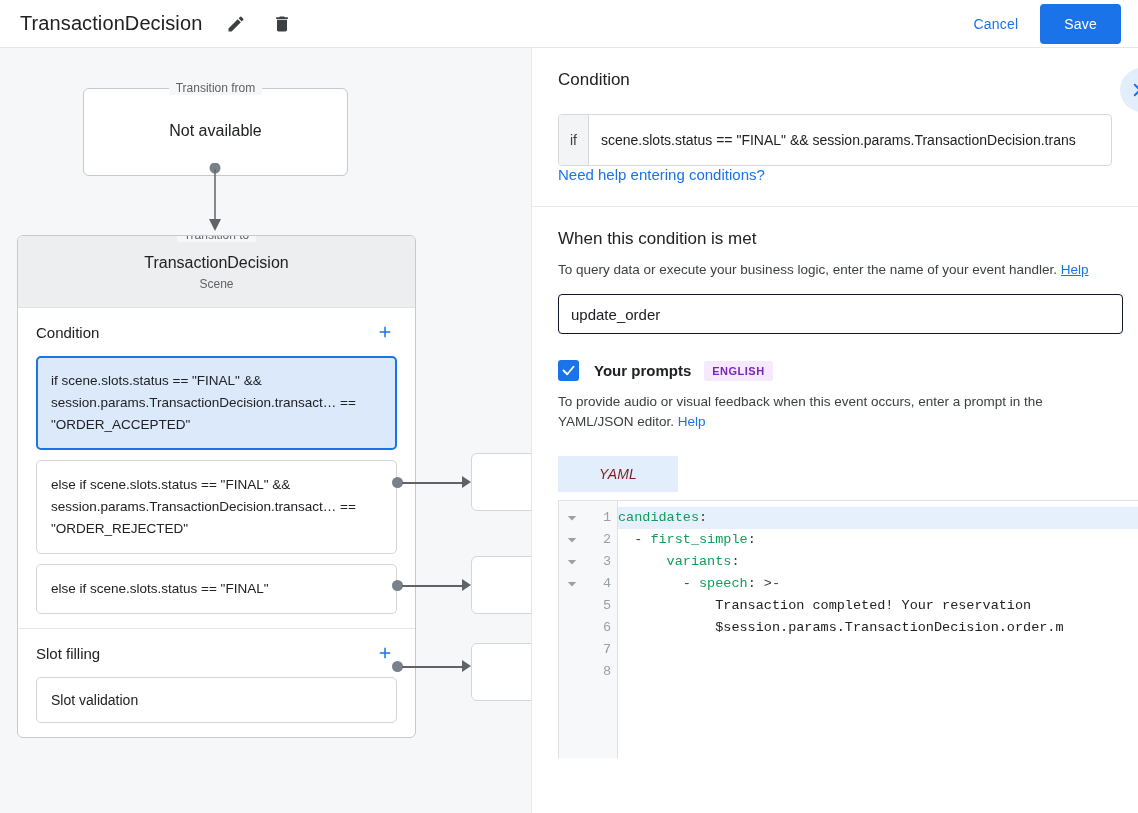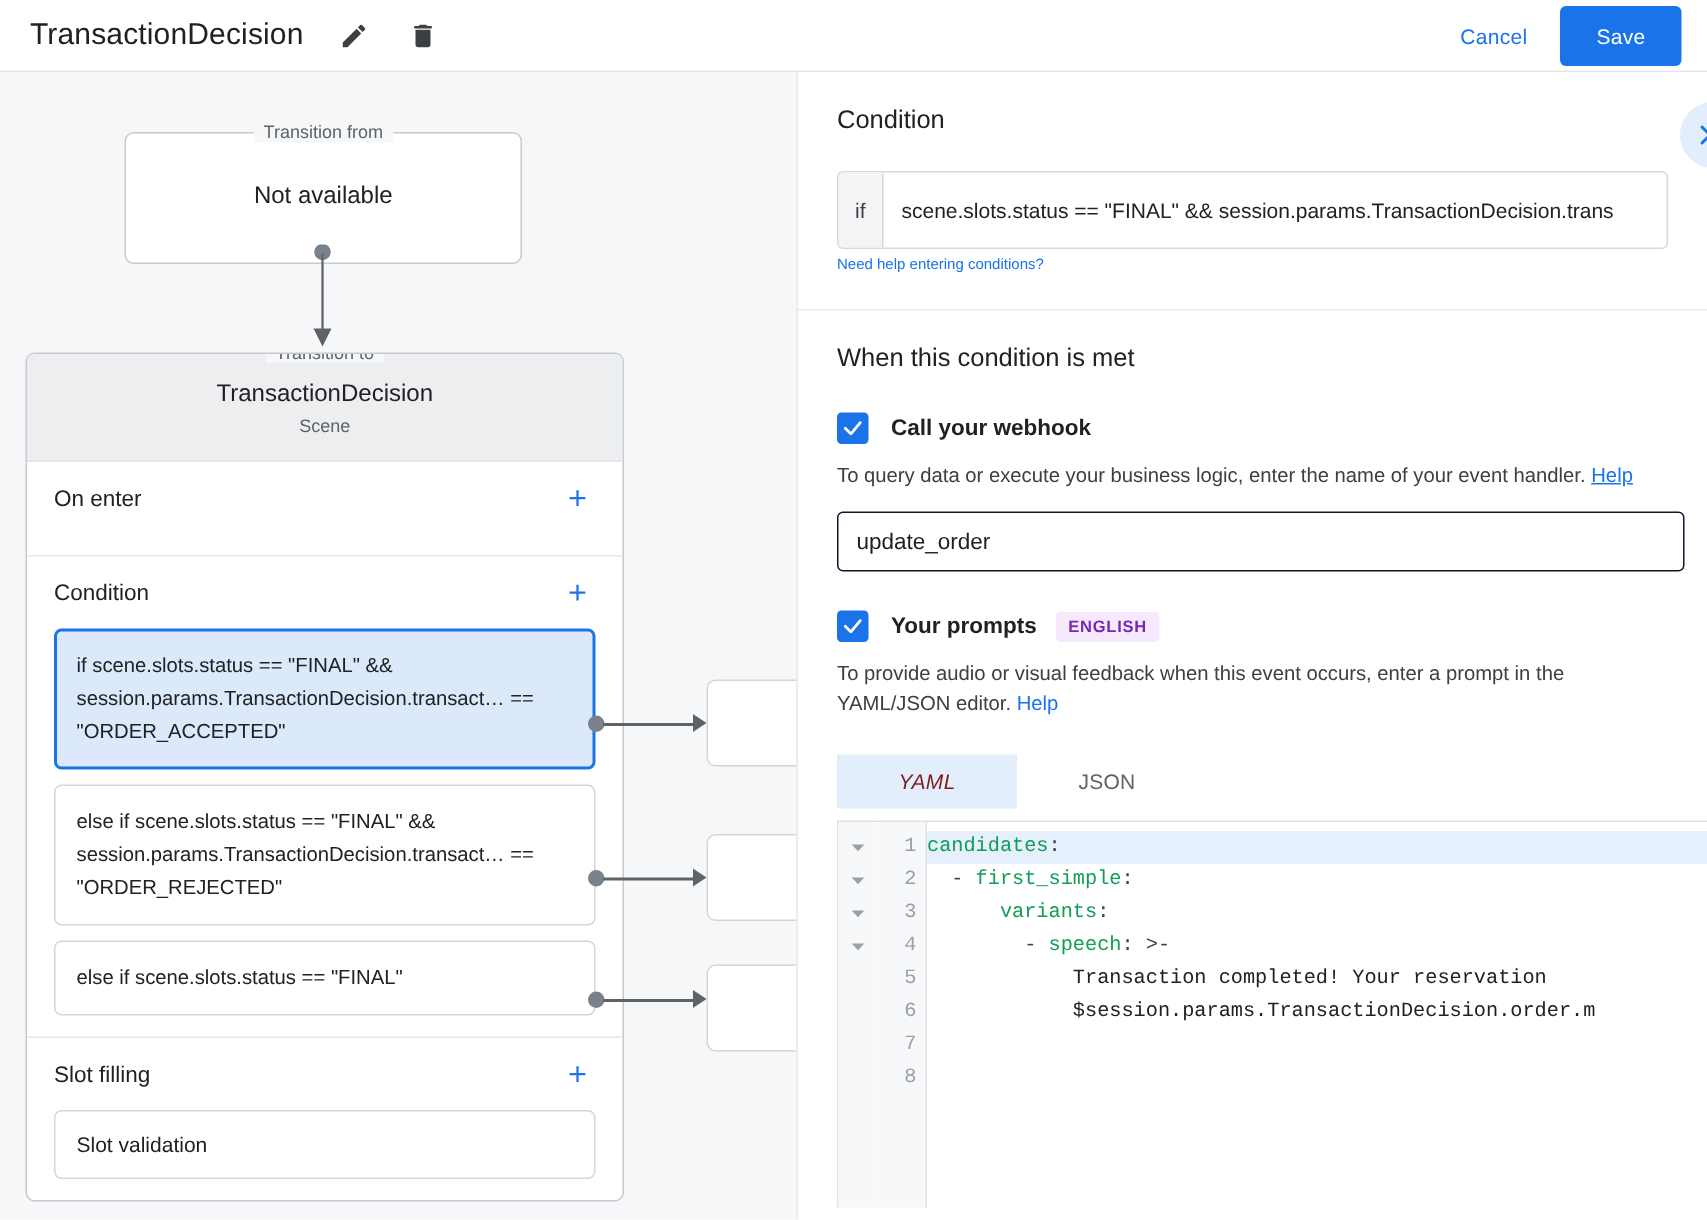--- a/index.html
+++ b/index.html
@@ -185,21 +185,21 @@
     display: flex; align-items: center; justify-content: center;
     font-size: 14px; color: #3c4043;
   }
   #cond-input {
     flex: 1; border: none; outline: none;
     font-family: inherit; font-size: 14px; color: #202124;
     padding: 0 12px; background: transparent;
   }
   #cond-help-link {
     display: inline-block; 
-    font-size: 10px; color: #1a73e8; text-decoration: none; cursor: pointer;
+    font-size: 15px; color: #1a73e8; text-decoration: none; cursor: pointer;
   }
 
   #met-section { padding: 22px 26px 0; }
   #met-heading { font-size: 17px; color: #202124; }
 
   .check-row { display: flex; align-items: center; margin-top: 26px; }
   .checkbox {
     width: 21px; height: 21px; border-radius: 3px; background: #1a73e8;
     display: flex; align-items: center; justify-content: center;
     cursor: pointer; flex: none;
@@ -309,30 +309,20 @@
     <polygon points="126,56 138,56 132,68" fill="#5f6368"></polygon>
   </svg>
 
   <div id="transition-to-card">
     <div id="transition-to-head">
       <div id="transition-to-legend">Transition to</div>
       <div id="transition-to-name">TransactionDecision</div>
       <div id="transition-to-type">Scene</div>
     </div>
 
-    <div class="section">
-      <div class="section-header">
-        <span class="section-title">On enter</span>
-        <span class="add-btn">
-          <svg width="18" height="18" viewBox="0 0 24 24" fill="#1a73e8">
-              <path d="M19 13h-6v6h-2v-6H5v-2h6V5h2v6h6v2z"></path>
-            </svg>
-        </span>
-      </div>
-    </div>
 
     <div class="section">
       <div class="section-header">
         <span class="section-title">Condition</span>
         <span class="add-btn">
           <svg width="18" height="18" viewBox="0 0 24 24" fill="#1a73e8">
               <path d="M19 13h-6v6h-2v-6H5v-2h6V5h2v6h6v2z"></path>
             </svg>
         </span>
       </div>
@@ -386,28 +376,20 @@
       <input id="cond-input" type="text" value="scene.slots.status == &quot;FINAL&quot; &amp;&amp; session.params.TransactionDecision.trans" style="">
     </div>
 
     <a id="cond-help-link">Need help entering conditions?</a>
   </div>
 
   <div id="met-section">
     <div id="met-heading">When this condition is met</div>
 
     
-    <div class="check-row">
-      <span class="checkbox">
-        <svg width="15" height="15" viewBox="0 0 24 24" fill="none" stroke="#ffffff" stroke-width="3" stroke-linecap="round" stroke-linejoin="round">
-          <polyline points="4,12 10,18 20,6"></polyline>
-        </svg>
-      </span>
-      <span class="check-label">Call your webhook</span>
-    </div>
 
     <div class="help-text">
       <span>To query data or execute your business logic, enter the name of your event handler.</span>
       <a class="inline-link">Help</a>
     </div>
 
     <input id="webhook-input" type="text" value="update_order" style="">
 
     
     <div class="check-row">
@@ -420,21 +402,20 @@
       <span class="badge">ENGLISH</span>
     </div>
 
     <div class="help-text">
       <span>To provide audio or visual feedback when this event occurs, enter a prompt in the YAML/JSON editor.</span>
       <a class="inline-link nodecor">Help</a>
     </div>
 
     <div id="editor-tabs">
       <div class="etab active">YAML</div>
-      <div class="etab">JSON</div>
     </div>
 
     
     <div id="editor">
       <div id="fold-gutter">
           <div class="fold-mark">
             <svg width="10" height="10" viewBox="0 0 12 12">
               <polygon points="1,3.5 11,3.5 6,9" fill="#9aa0a6"></polygon>
             </svg>
           </div>

